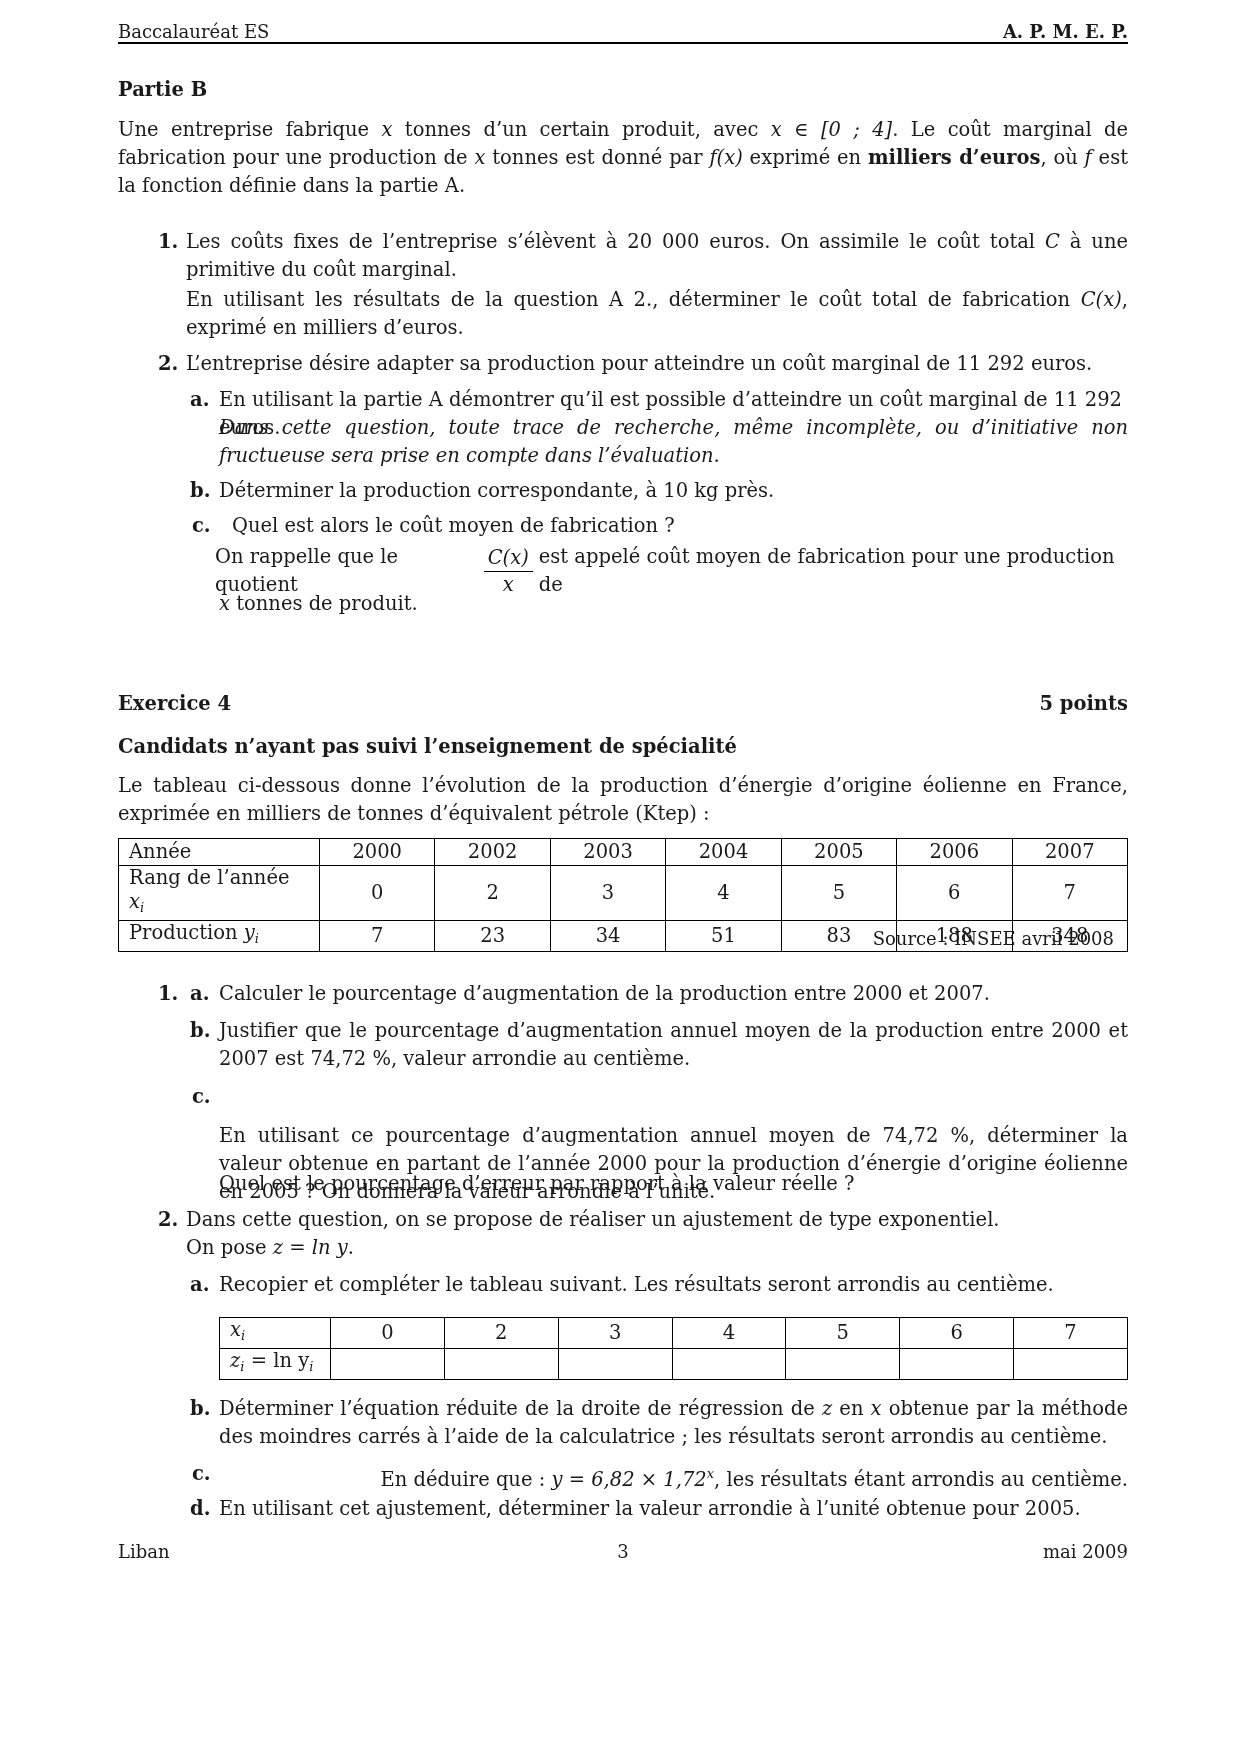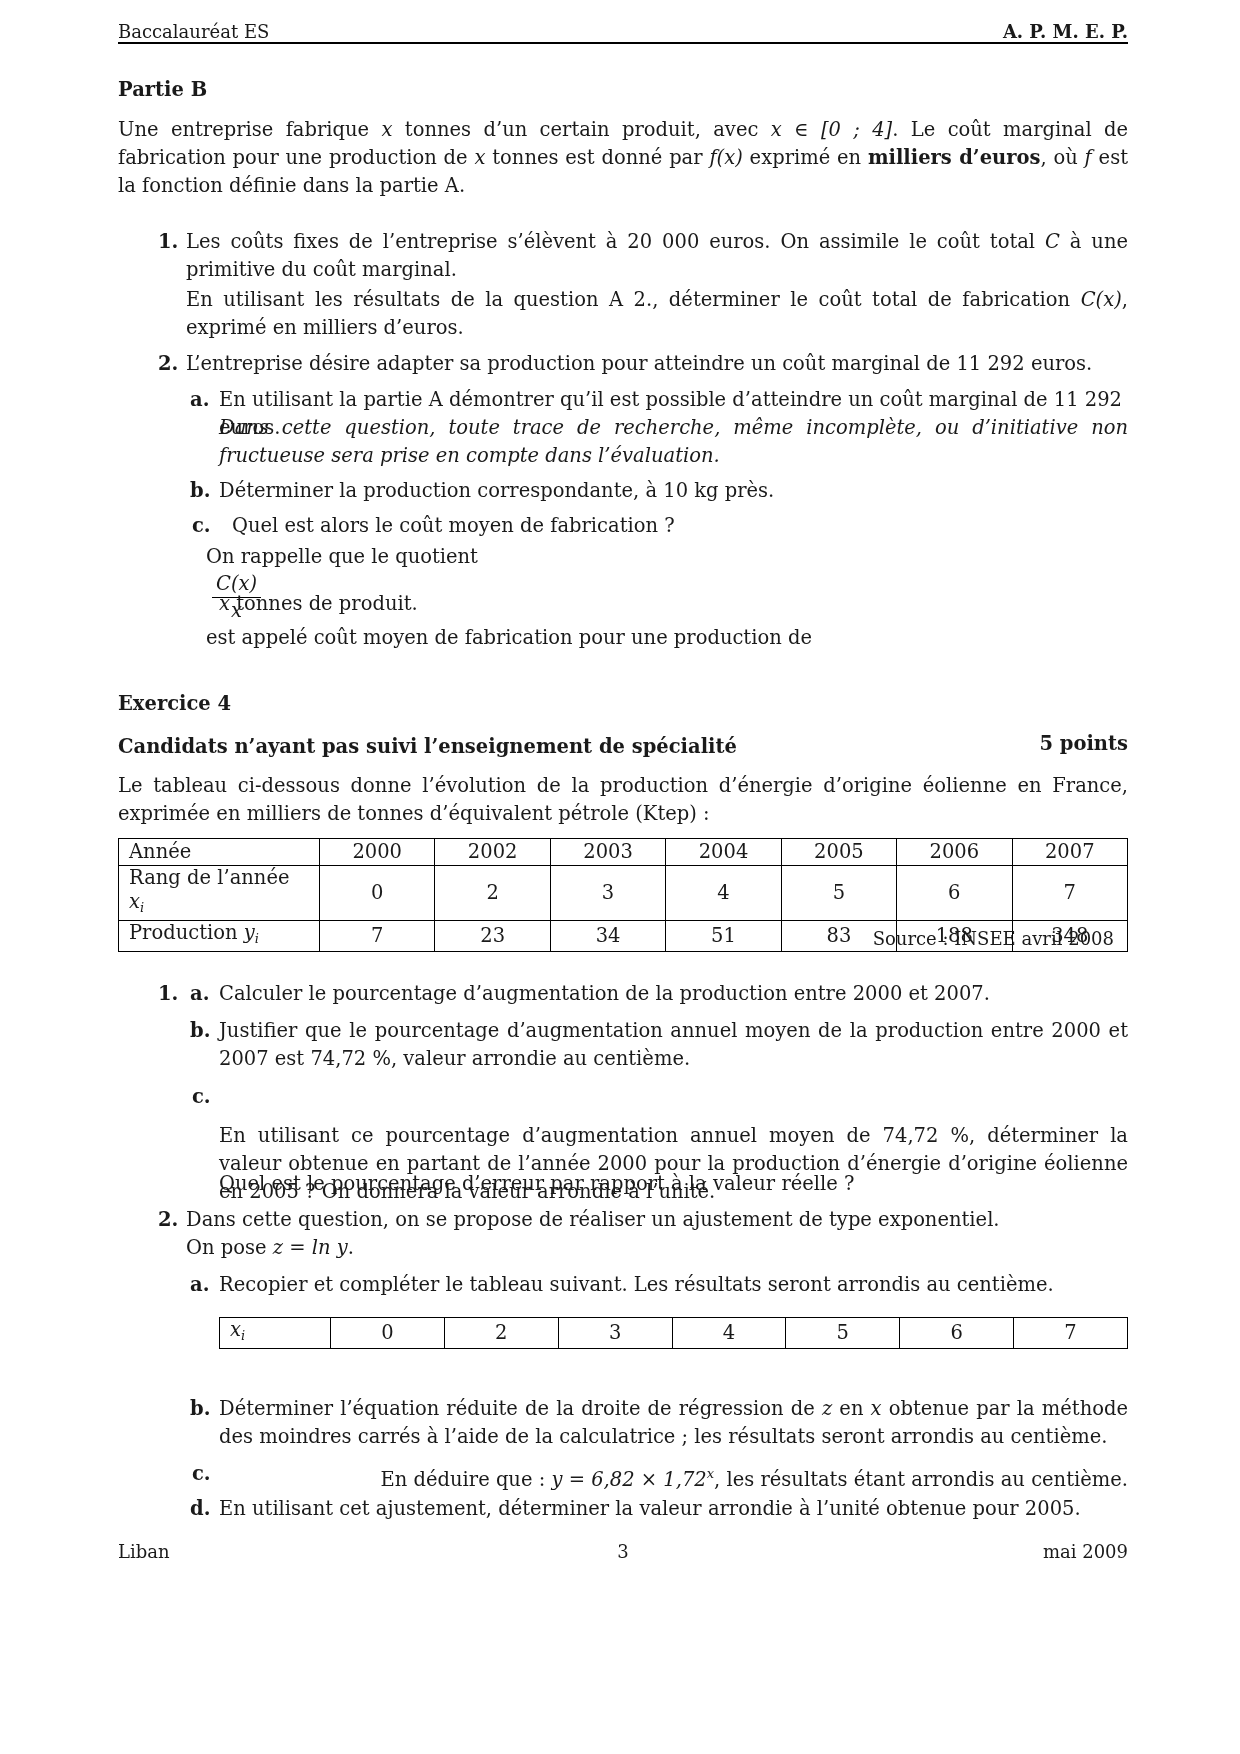--- a/index.html
+++ b/index.html
@@ -50,32 +50,32 @@
 
   <span class="num" style="left:72px; top:386px;">a.</span>
   <div class="txt" style="left:101px; top:386px; width:909px;">En utilisant la partie A démontrer qu’il est possible d’atteindre un coût marginal de 11 292 euros.</div>
   <div class="txt it just" style="left:101px; top:414px; width:909px;">Dans cette question, toute trace de recherche, même incomplète, ou d’initiative non fructueuse sera prise en compte dans l’évaluation.</div>
 
   <span class="num" style="left:72px; top:477px;">b.</span>
   <div class="txt" style="left:101px; top:477px; width:909px;">Déterminer la production correspondante, à 10 kg près.</div>
 
   <span class="num" style="left:74px; top:512px;">c.</span>
   <div class="txt" style="left:101px; top:512px; width:909px;margin-left:13px;">Quel est alors le coût moyen de fabrication ?</div>
-  <div class="txt" style="left:88px; top:543px; width:909px; display:flex; align-items:flex-start; justify-content:space-between;flex-direction:column;">
+  <div class="txt" style="left:97px; top:543px; width:909px; display:flex; align-items:center; justify-content:space-between;">
     <span>On rappelle que le quotient</span>
     <span class="frac">
         <span class="n">C(x)</span>
         <span class="d">x</span>
       </span>
     <span>est appelé coût moyen de fabrication pour une production de</span>
   </div>
   <div class="txt" style="left:101px; top:590px;"><i>x</i><span> tonnes de produit.</span></div>
 
   <div class="abs b" style="top:690px;">Exercice 4</div>
-  <div class="abs b" style="top:690px; text-align:right;margin-top:40px;">5 points</div>
+  <div class="abs b" style="top:690px; text-align:right;">5 points</div>
   <div class="abs b" style="top:733px;">Candidats n’ayant pas suivi l’enseignement de spécialité</div>
   <div class="abs just" style="top:772px;">Le tableau ci-dessous donne l’évolution de la production d’énergie d’origine éolienne en France, exprimée en milliers de tonnes d’équivalent pétrole (Ktep) :</div>
 
   <table class="abs" style="top:838px; width:1010px;">
     <tbody>
         <tr>
       <td class="first" style="width:180px;">Année</td>
       <td>2000</td>
       <td>2002</td>
       <td>2003</td>
@@ -131,20 +131,30 @@
         <tr>
       <td class="first" style="width:90px;"><i>x</i><sub>i</sub></td>
       <td>0</td>
       <td>2</td>
       <td>3</td>
       <td>4</td>
       <td>5</td>
       <td>6</td>
       <td>7</td>
     </tr>
+    <tr>
+      <td class="first"><i>z</i><sub>i</sub><span> = ln y</span><sub>i</sub></td>
+      <td></td>
+      <td></td>
+      <td></td>
+      <td></td>
+      <td></td>
+      <td></td>
+      <td></td>
+    </tr>
   </tbody>
     </table>
 
   <span class="num" style="left:72px; top:1395px;">b.</span>
   <div class="txt just" style="left:101px; top:1395px; width:909px;"><span>Déterminer l’équation réduite de la droite de régression de </span><i>z</i><span> en </span><i>x</i><span> obtenue par la méthode des moindres carrés à l’aide de la calculatrice ; les résultats seront arrondis au centième.</span></div>
 
   <span class="num" style="left:74px; top:1460px;">c.</span>
   <div class="txt" style="left:101px; top:1460px; width:909px;text-align:right;"><span>En déduire que : </span><i>y = 6,82 × 1,72</i><sup>x</sup><span>, les résultats étant arrondis au centième.</span></div>
 
   <span class="num" style="left:72px; top:1495px;">d.</span>

